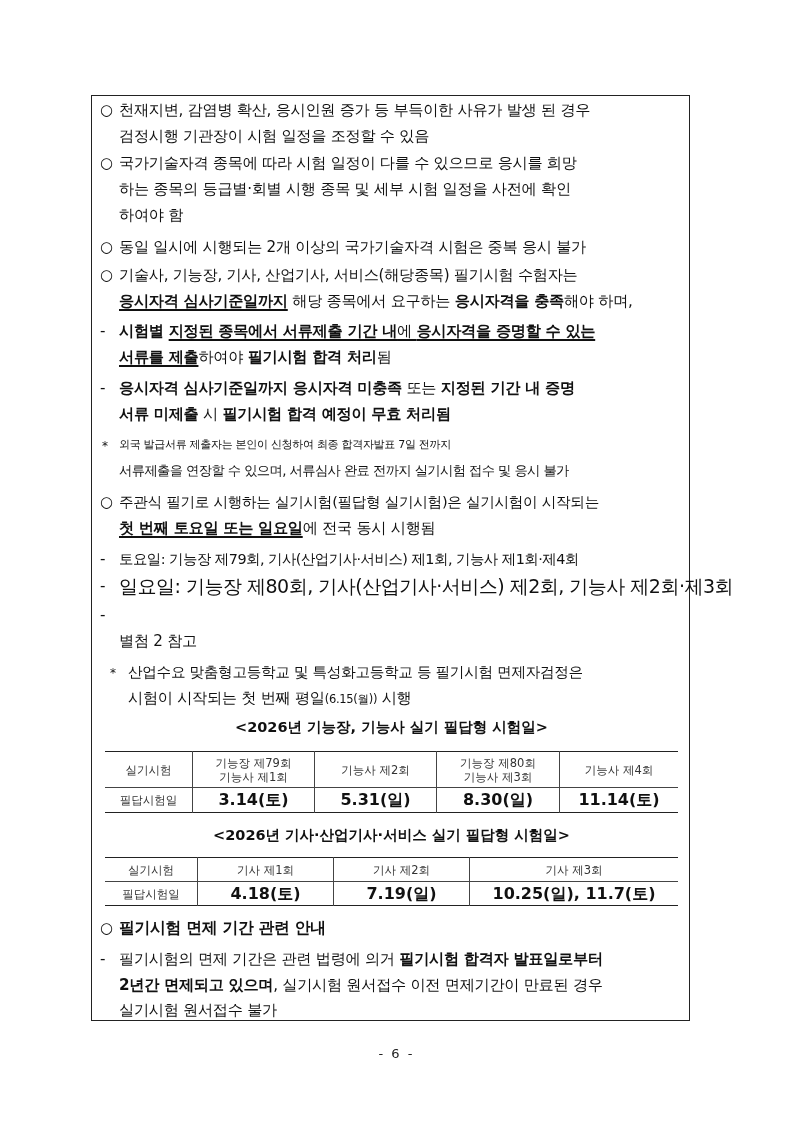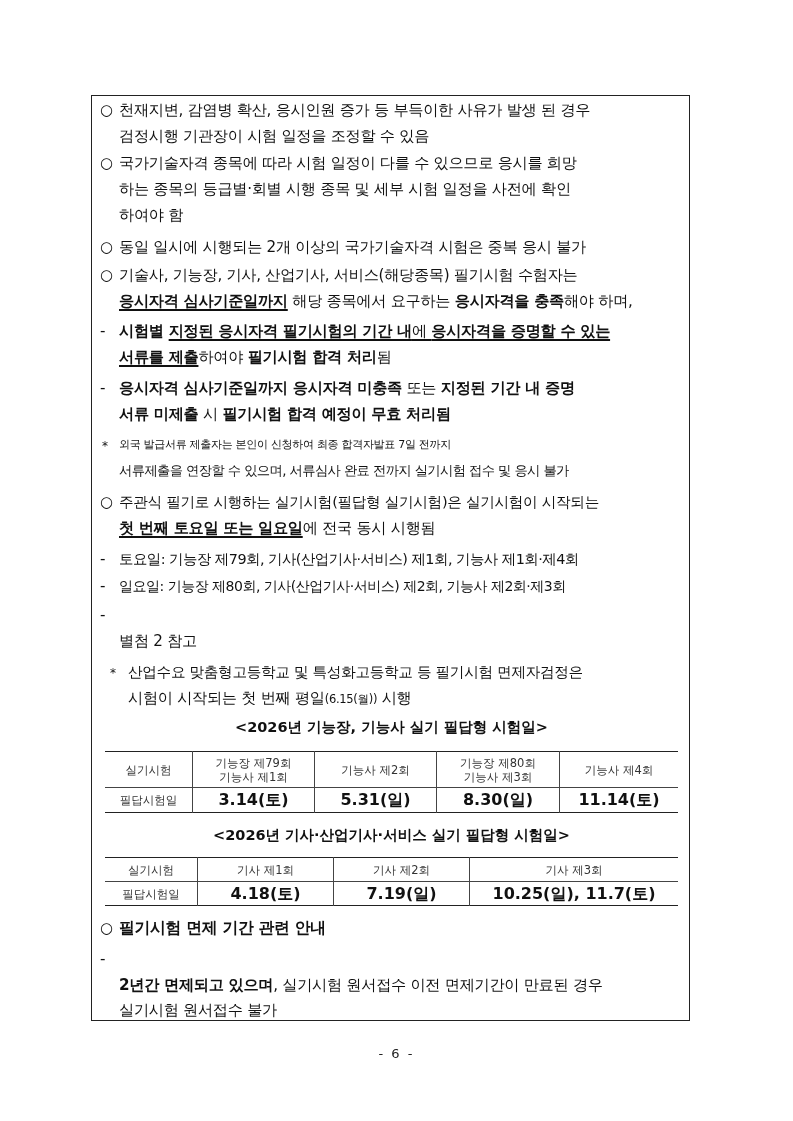--- a/index.html
+++ b/index.html
@@ -58,21 +58,21 @@
   <div class="line" style="top:141px;left:27px;">동일 일시에 시행되는 2개 이상의 국가기술자격 시험은 중복 응시 불가</div>
 
   <div class="line" style="top:169px;left:8px;">○</div>
   <div class="line" style="top:169px;left:27px;">기술사, 기능장, 기사, 산업기사, 서비스(해당종목) 필기시험 수험자는</div>
   <div class="line" style="top:195px;left:27px;">
     <span class="b u">응시자격 심사기준일까지</span><span> 해당 종목에서 요구하는 </span><span class="b">응시자격을 충족</span><span>해야 하며,</span>
   </div>
 
   <div class="line" style="top:225px;left:8px;">-</div>
   <div class="line b" style="top:225px;left:27px;">
-    <span>시험별 </span><span class="u">지정된 응시자격 필기시험의 기간 내</span><span class="u" style="font-weight:normal;">에 </span><span class="u">응시자격을 증명할 수 있는</span>
+    <span>시험별 </span><span class="u">지정된 종목에서 서류제출 기간 내</span><span class="u" style="font-weight:normal;">에 </span><span class="u">응시자격을 증명할 수 있는</span>
   </div>
   <div class="line" style="top:251px;left:27px;">
     <span class="b u">서류를 제출</span><span>하여야 </span><span class="b">필기시험 합격 처리</span><span>됨</span>
   </div>
 
   <div class="line" style="top:282px;left:8px;">-</div>
   <div class="line" style="top:282px;left:27px;text-align:right;">
     <span class="b">응시자격 심사기준일까지 응시자격 미충족</span><span> 또는 </span><span class="b">지정된 기간 내 증명</span>
   </div>
   <div class="line" style="top:308px;left:27px;">
@@ -85,21 +85,21 @@
 
   <div class="line" style="top:396px;left:8px;">○</div>
   <div class="line" style="top:396px;left:27px;font-size:14.6px;">주관식 필기로 시행하는 실기시험(필답형 실기시험)은 실기시험이 시작되는</div>
   <div class="line" style="top:422px;left:27px;">
     <span class="b u">첫 번째 토요일 또는 일요일</span><span>에 전국 동시 시행됨</span>
   </div>
 
   <div class="line" style="top:453px;left:8px;">-</div>
   <div class="line" style="top:453px;left:27px;font-size:14.4px;letter-spacing:-0.5px;">토요일: 기능장 제79회, 기사(산업기사·서비스) 제1회, 기능사 제1회·제4회</div>
   <div class="line" style="top:480px;left:8px;">-</div>
-  <div class="line" style="top:480px;left:27px;font-size:14px;letter-spacing:-0.5px;">일요일: 기능장 제80회, 기사(산업기사·서비스) 제2회, 기능사 제2회·제3회</div>
+  <div class="line" style="top:480px;left:27px;font-size:19px;letter-spacing:-0.5px;">일요일: 기능장 제80회, 기사(산업기사·서비스) 제2회, 기능사 제2회·제3회</div>
 
   <div class="line" style="top:509px;left:8px;">-</div>
   <div class="line" style="top:535px;left:27px;">별첨 2 참고</div>
 
   <div class="line" style="top:567px;left:18px;font-size:12px;">*</div>
   <div class="line" style="top:566px;left:36px;font-size:14.6px;">산업수요 맞춤형고등학교 및 특성화고등학교 등 필기시험 면제자검정은</div>
   <div class="line" style="top:592px;left:36px;">
     <span>시험이 시작되는 첫 번째 평일</span><span class="sm">(6.15(월))</span><span> 시행</span>
   </div>
 
@@ -150,19 +150,22 @@
       <td class="val">7.19(일)</td>
       <td class="val">10.25(일), 11.7(토)</td>
     </tr>
   </tbody>
     </table>
 
   <div class="line" style="top:822px;left:8px;">○</div>
   <div class="line b" style="top:822px;left:27px;font-size:15.8px;">필기시험 면제 기간 관련 안내</div>
 
   <div class="line" style="top:853px;left:8px;">-</div>
+  <div class="line" style="top:853px;left:27px;">
+    <span>필기시험의 면제 기간은 관련 법령에 의거 </span><span class="b">필기시험 합격자 발표일로부터</span>
+  </div>
   <div class="line" style="top:879px;left:27px;">
     <span class="b">2년간 면제되고 있으며</span><span>, 실기시험 원서접수 이전 면제기간이 만료된 경우</span>
   </div>
   <div class="line" style="top:904px;left:27px;">실기시험 원서접수 불가</div>
 </div>
 
 <div class="pagenum">- 6 -</div>
 
 </body></html>

